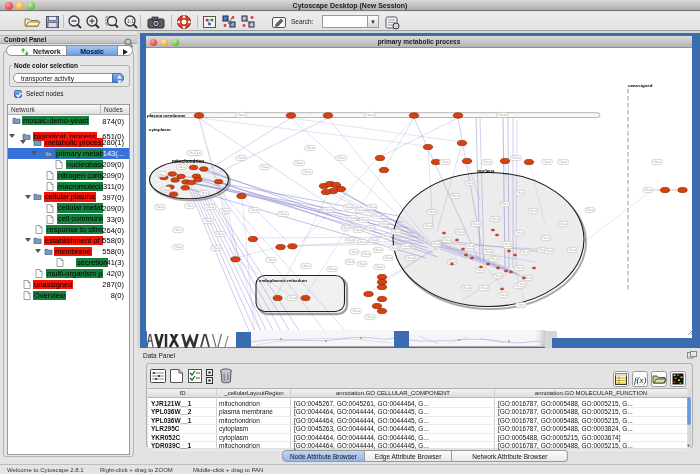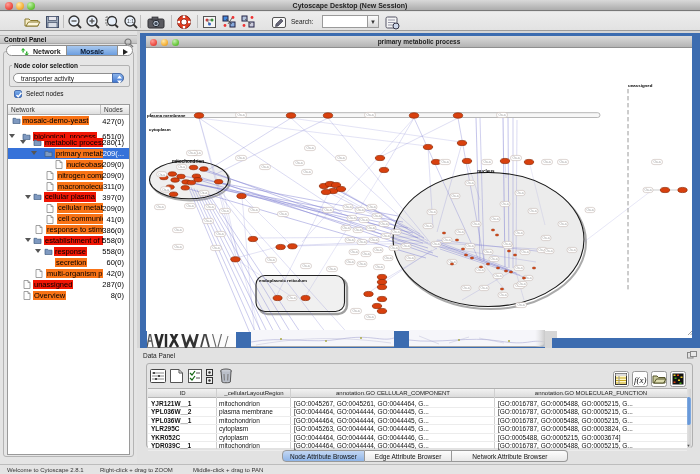--- a/index.html
+++ b/index.html
@@ -54,21 +54,21 @@
   border:1px solid #9a9a9a; }
 #treehdr { position:absolute; top:0; left:0; width:121px; height:10px;
   background:linear-gradient(#fafafa,#dedede); border-bottom:1px solid #b0b0b0; font-size:6.5px; color:#333; }
 #treehdr .c1 { position:absolute; left:3px; top:1px; }
 #treehdr .c2 { position:absolute; left:96px; top:1px; }
 #treehdr .sep { position:absolute; left:92px; top:0; width:1px; height:10px; background:#c0c0c0; }
 .trow { position:absolute; left:0; width:121px; height:10.9px; font-size:7.5px; color:#000; }
 .trow .chip { position:absolute; top:0.8px; height:9.3px; line-height:9.3px; padding:0 1px;
   white-space:nowrap; overflow:hidden; }
 .trow .val { position:absolute; right:5px; top:1.2px; font-size:7.5px; }
-.chip.g { background:#f97316; }
+.chip.g { background:#15803d; }
 .chip.r { background:#f01605; }
 .tri { position:absolute; top:3px; width:0; height:0;
   border-top:4px solid #555; border-left:3px solid transparent; border-right:3px solid transparent; }
 .fold { position:absolute; top:1.5px; width:9px; height:7px; }
 .file { position:absolute; top:1px; width:8px; height:9px; }
 #selrow { background:#3672d9; }
 #selrow .val { color:#fff; }
 
 #mdi { position:absolute; top:31px; left:137px; width:563px; height:317px; background:#d6d6d6; }
 
@@ -269,21 +269,21 @@
           <div class="c1">Network</div>
           <div class="sep"></div>
           <div class="c2">Nodes</div>
         </div>
       <div id="treerows">
           <div class="trow" style="top:10.4px">
             <svg class="fold" style="left:4px" width="9" height="8" viewBox="0 0 9 8">
               <path d="M0.5,7.5 L0.5,1.5 L3.5,1.5 L4.5,2.5 L8.5,2.5 L8.5,7.5 Z" fill="#7e99c0" stroke="#3e5a80" stroke-width="0.8"></path>
             </svg>
             <div class="chip g" style="left:14px; max-width:81px;">mosaic-demo-yeast</div>
-            <div class="val">427(0)</div>
+            <div class="val">874(0)</div>
           </div>
           <div class="trow" style="top:26px">
             <div class="tri" style="left:1px"></div>
             <svg class="fold" style="left:14px" width="9" height="8" viewBox="0 0 9 8">
               <path d="M0.5,7.5 L0.5,1.5 L3.5,1.5 L4.5,2.5 L8.5,2.5 L8.5,7.5 Z" fill="#7e99c0" stroke="#3e5a80" stroke-width="0.8"></path>
             </svg>
             <div class="chip r" style="left:25px; max-width:70px;">biological_process</div>
             <div class="val">651(0)</div>
           </div>
           <div class="trow" style="top:32.2px">
@@ -293,21 +293,21 @@
             </svg>
             <div class="chip r" style="left:36px; max-width:59px;">metabolic process</div>
             <div class="val">280(1)</div>
           </div>
           <div class="trow" id="selrow" style="top:43.1px">
             <div class="tri" style="left:23px"></div>
             <svg class="fold" style="left:36px" width="9" height="8" viewBox="0 0 9 8">
               <path d="M0.5,7.5 L0.5,1.5 L3.5,1.5 L4.5,2.5 L8.5,2.5 L8.5,7.5 Z" fill="#7e99c0" stroke="#3e5a80" stroke-width="0.8"></path>
             </svg>
             <div class="chip g" style="left:47px; max-width:48px;">primary metabo</div>
-            <div class="val">209(...</div>
+            <div class="val">143(...</div>
           </div>
           <div class="trow" style="top:54.0px">
             <svg class="file" style="left:47px" width="8" height="9" viewBox="0 0 8 9">
               <path d="M1,0.5 L5,0.5 L7,2.5 L7,8.5 L1,8.5 Z" fill="#fdfdfd" stroke="#8a8a8a" stroke-width="0.8"></path>
               <path d="M5,0.5 L5,2.5 L7,2.5" fill="none" stroke="#8a8a8a" stroke-width="0.8"></path>
             </svg>
             <div class="chip g" style="left:58px; max-width:37px;">nucleobase-</div>
             <div class="val">209(0)</div>
           </div>
           <div class="trow" style="top:64.9px">
@@ -341,53 +341,53 @@
             </svg>
             <div class="chip g" style="left:49px; max-width:46px;">cellular metabo</div>
             <div class="val">209(0)</div>
           </div>
           <div class="trow" style="top:108.5px">
             <svg class="file" style="left:38px" width="8" height="9" viewBox="0 0 8 9">
               <path d="M1,0.5 L5,0.5 L7,2.5 L7,8.5 L1,8.5 Z" fill="#fdfdfd" stroke="#8a8a8a" stroke-width="0.8"></path>
               <path d="M5,0.5 L5,2.5 L7,2.5" fill="none" stroke="#8a8a8a" stroke-width="0.8"></path>
             </svg>
             <div class="chip g" style="left:49px; max-width:46px;">cell communicat</div>
-            <div class="val">41(0)</div>
+            <div class="val">33(0)</div>
           </div>
           <div class="trow" style="top:119.4px">
             <svg class="file" style="left:27px" width="8" height="9" viewBox="0 0 8 9">
               <path d="M1,0.5 L5,0.5 L7,2.5 L7,8.5 L1,8.5 Z" fill="#fdfdfd" stroke="#8a8a8a" stroke-width="0.8"></path>
               <path d="M5,0.5 L5,2.5 L7,2.5" fill="none" stroke="#8a8a8a" stroke-width="0.8"></path>
             </svg>
             <div class="chip g" style="left:38px; max-width:57px;">response to stimul</div>
-            <div class="val">386(0)</div>
+            <div class="val">264(0)</div>
           </div>
           <div class="trow" style="top:130.3px">
             <div class="tri" style="left:17px"></div>
             <svg class="fold" style="left:25px" width="9" height="8" viewBox="0 0 9 8">
               <path d="M0.5,7.5 L0.5,1.5 L3.5,1.5 L4.5,2.5 L8.5,2.5 L8.5,7.5 Z" fill="#7e99c0" stroke="#3e5a80" stroke-width="0.8"></path>
             </svg>
             <div class="chip r" style="left:36px; max-width:59px;">establishment of lo</div>
             <div class="val">558(0)</div>
           </div>
           <div class="trow" style="top:141.2px">
             <div class="tri" style="left:27px"></div>
             <svg class="fold" style="left:36px" width="9" height="8" viewBox="0 0 9 8">
               <path d="M0.5,7.5 L0.5,1.5 L3.5,1.5 L4.5,2.5 L8.5,2.5 L8.5,7.5 Z" fill="#7e99c0" stroke="#3e5a80" stroke-width="0.8"></path>
             </svg>
-            <div class="chip r" style="left:46px; max-width:49px;">response</div>
+            <div class="chip r" style="left:46px; max-width:49px;">membrane</div>
             <div class="val">558(0)</div>
           </div>
           <div class="trow" style="top:152.1px">
             <svg class="file" style="left:48px" width="8" height="9" viewBox="0 0 8 9">
               <path d="M1,0.5 L5,0.5 L7,2.5 L7,8.5 L1,8.5 Z" fill="#fdfdfd" stroke="#8a8a8a" stroke-width="0.8"></path>
               <path d="M5,0.5 L5,2.5 L7,2.5" fill="none" stroke="#8a8a8a" stroke-width="0.8"></path>
             </svg>
-            <div class="chip g" style="left:47px; max-width:36px;">secretion</div>
-            <div class="val">60(0)</div>
+            <div class="chip g" style="left:68px; max-width:36px;">secretion</div>
+            <div class="val">41(3)</div>
           </div>
           <div class="trow" style="top:163.0px">
             <svg class="file" style="left:27px" width="8" height="9" viewBox="0 0 8 9">
               <path d="M1,0.5 L5,0.5 L7,2.5 L7,8.5 L1,8.5 Z" fill="#fdfdfd" stroke="#8a8a8a" stroke-width="0.8"></path>
               <path d="M5,0.5 L5,2.5 L7,2.5" fill="none" stroke="#8a8a8a" stroke-width="0.8"></path>
             </svg>
             <div class="chip g" style="left:38px; max-width:57px;">multi-organism pro</div>
             <div class="val">42(0)</div>
           </div>
           <div class="trow" style="top:173.9px">

